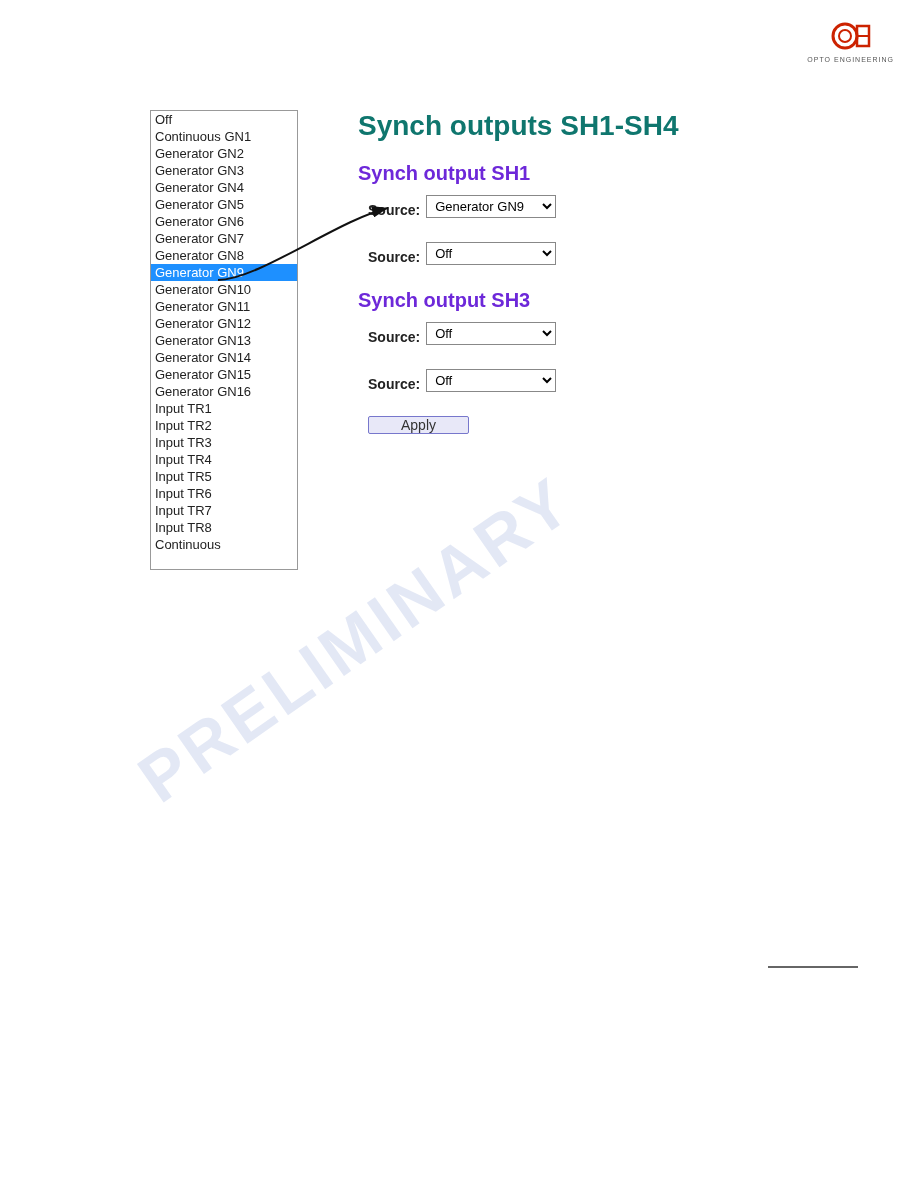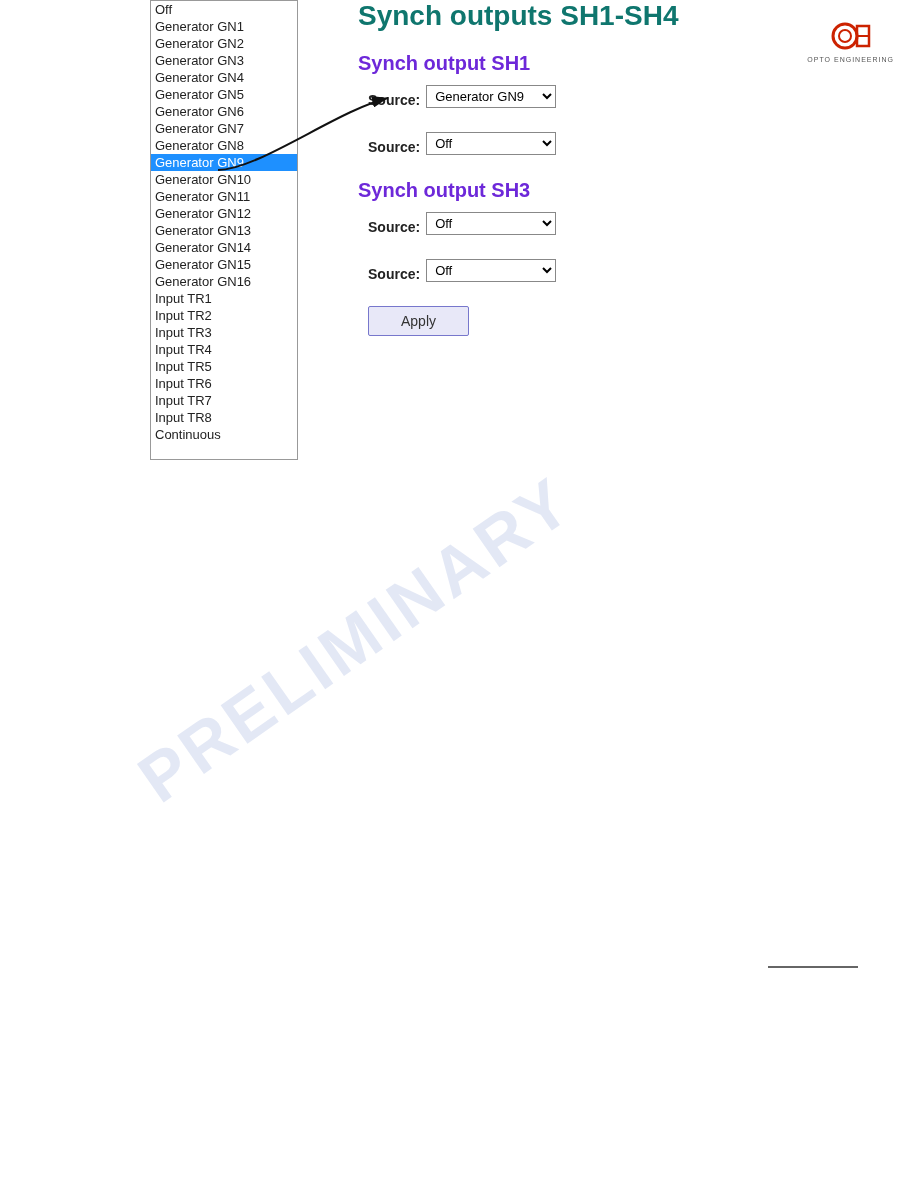--- a/index.html
+++ b/index.html
@@ -30,20 +30,21 @@
       font-size: 7px;
       color: #555;
       letter-spacing: 1px;
       margin-top: 2px;
     }
 
     
     .main-container {
       display: flex;
       flex-direction: row;
+      margin-top: 110px;
       margin-left: 150px;
       gap: 0;
     }
 
     
     .sidebar-list {
       border: 1px solid #999;
       width: 148px;
       min-height: 460px;
       list-style: none;
@@ -98,21 +99,21 @@
       min-width: 130px;
       border: 1px solid #888;
       background: #fff;
       cursor: pointer;
     }
 
     .apply-btn {
       display: block;
       margin-top: 8px;
       margin-left: 10px;
-      padding: 6px 32px;
+      padding: 0 32px;
       background: #e8e8f8;
       border: 1px solid #7777cc;
       color: #333;
       font-size: 14px;
       cursor: pointer;
       border-radius: 2px;
     }
 
     
     .arrow-svg {
@@ -160,21 +161,21 @@
     <rect x="28" y="8" width="12" height="20" fill="none" stroke="#cc2200" stroke-width="2.5"></rect>
     <line x1="28" y1="18" x2="40" y2="18" stroke="#cc2200" stroke-width="2"></line>
   </svg>
   <span class="logo-text">OPTO ENGINEERING</span>
 </div>
 
 <div class="main-container">
 
   <ul class="sidebar-list" id="sidebar-list">
   <li>Off</li>
-      <li>Generator GN1</li>
+      <li>Continuous GN1</li>
       <li>Generator GN2</li>
       <li>Generator GN3</li>
       <li>Generator GN4</li>
       <li>Generator GN5</li>
       <li>Generator GN6</li>
       <li>Generator GN7</li>
       <li>Generator GN8</li>
       <li class="selected">Generator GN9</li>
       <li>Generator GN10</li>
       <li>Generator GN11</li>

